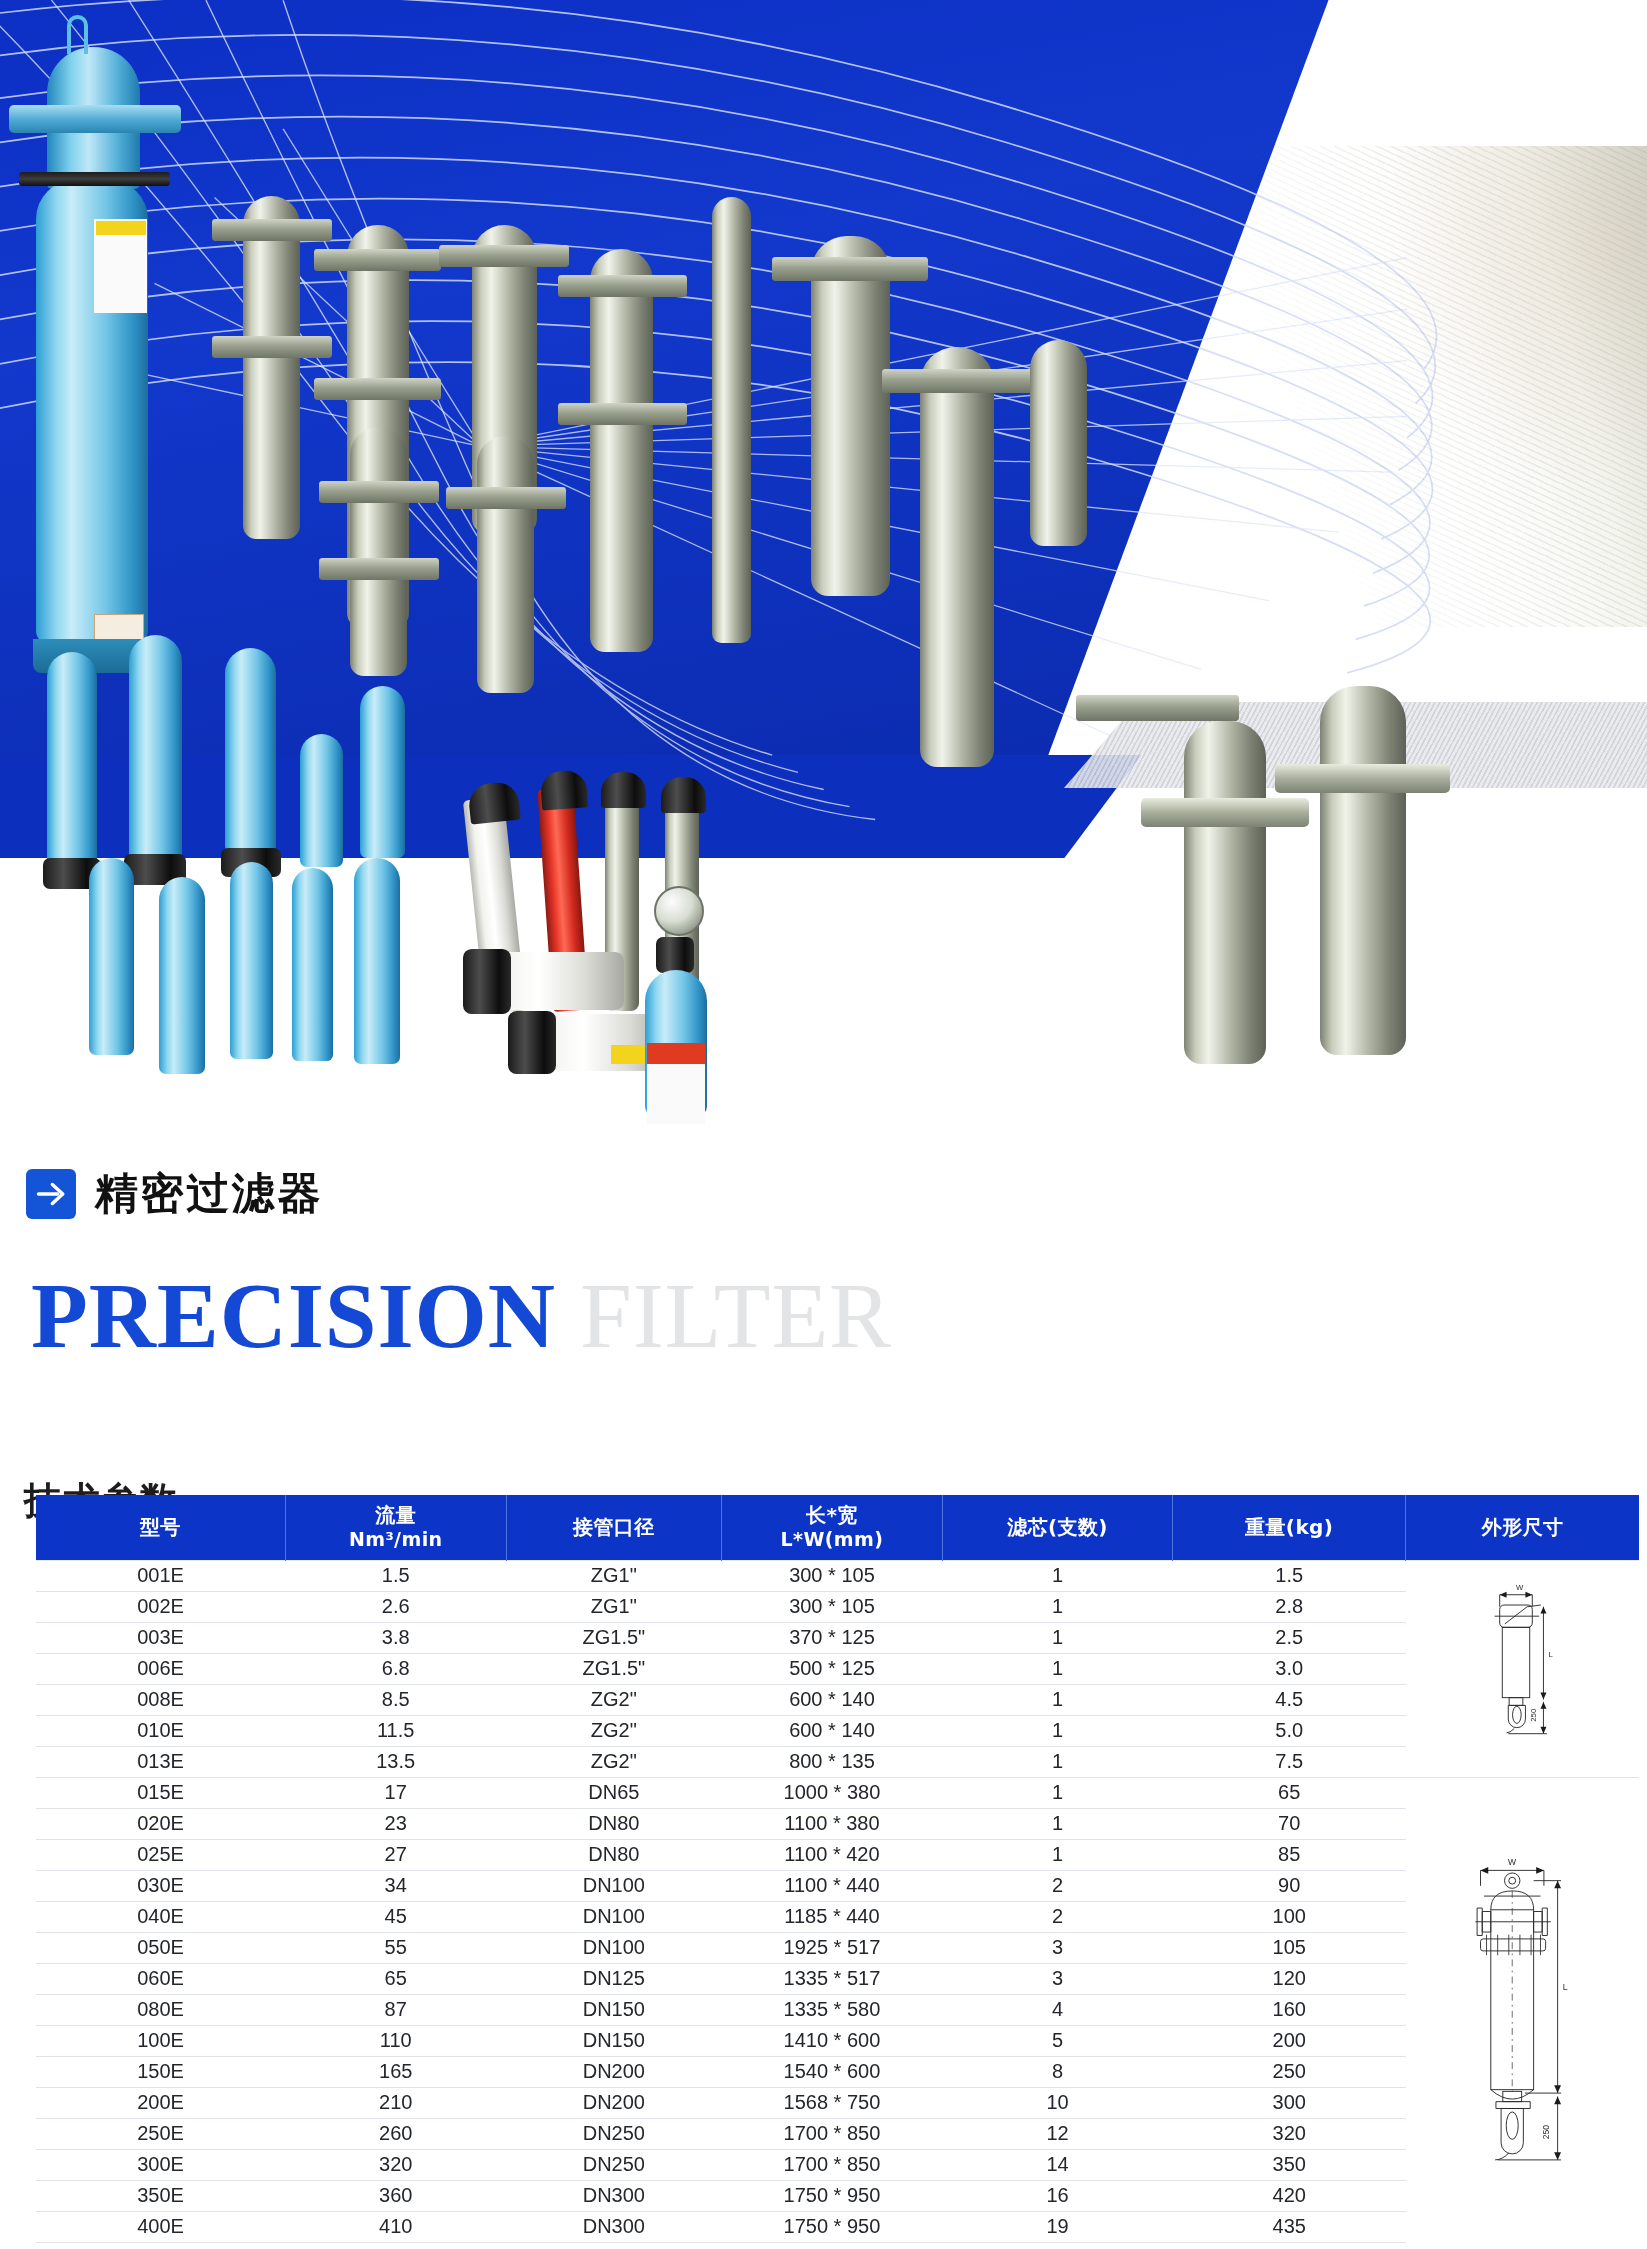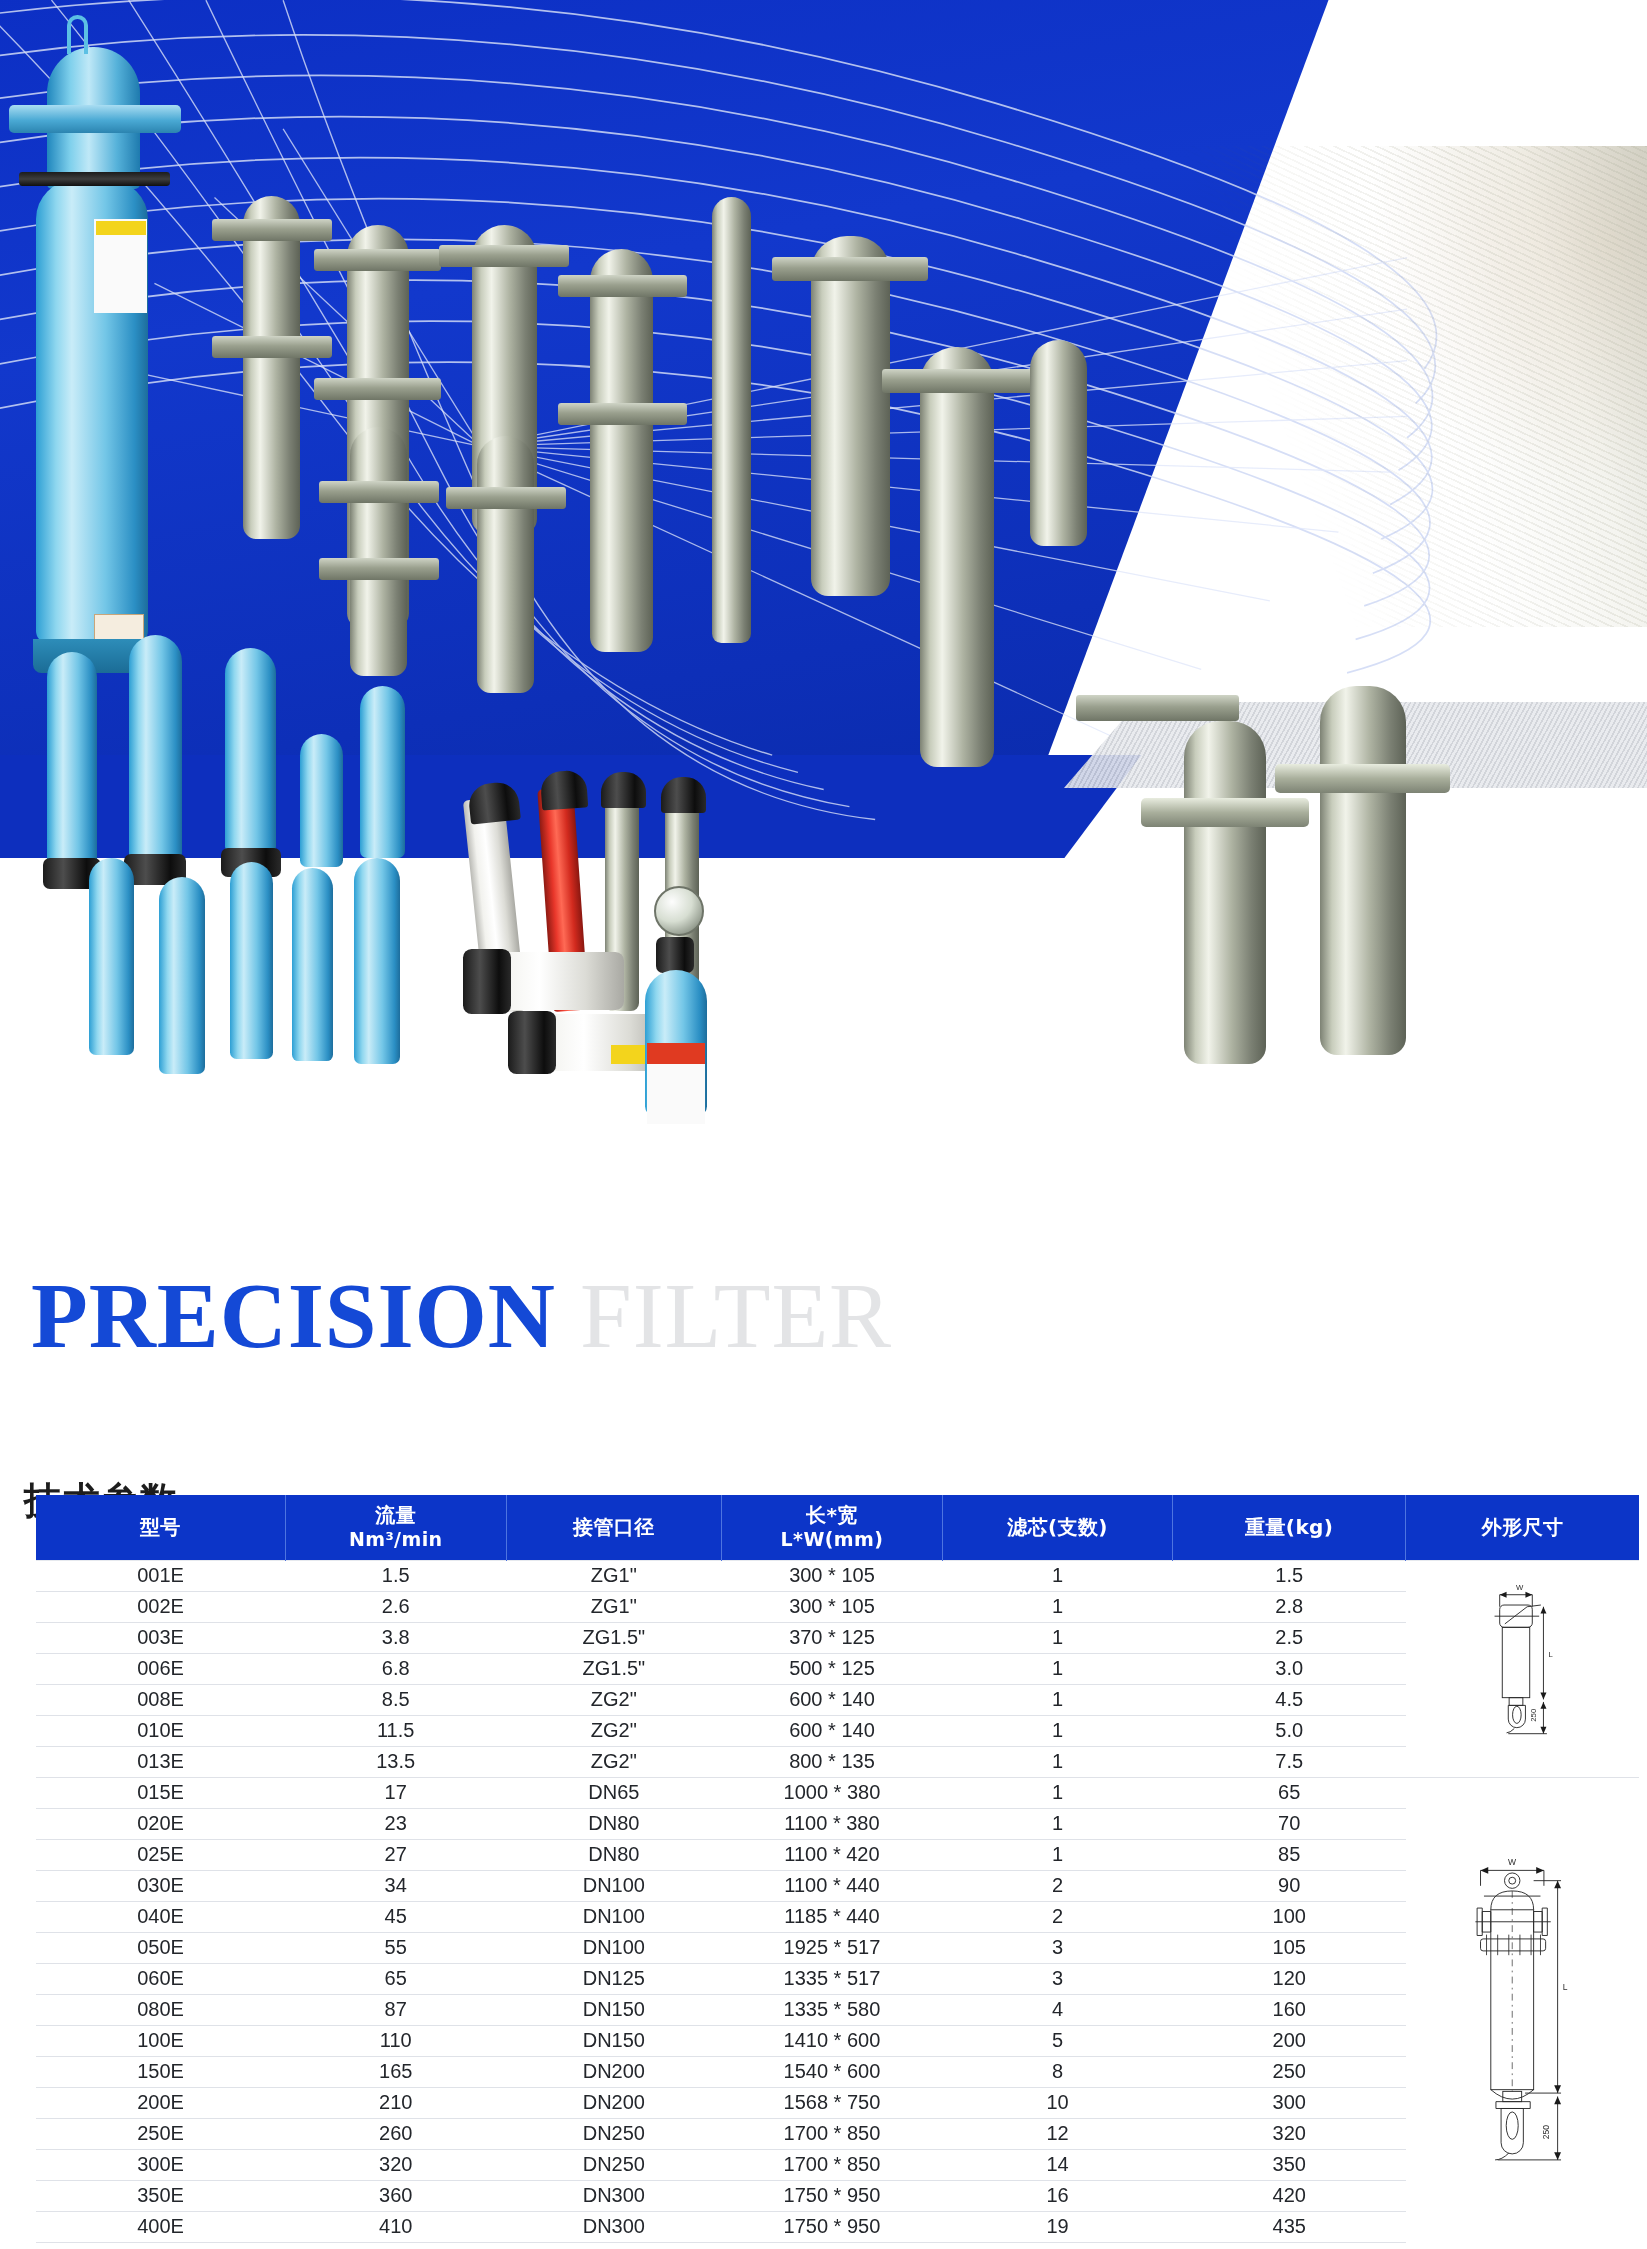--- a/index.html
+++ b/index.html
@@ -298,20 +298,29 @@
     <div class="prod label-yellow" style="left:611px; top:1045px; width:43px; height:19px;"></div>
 
     <div class="prod" style="left:654px; top:886px; width:50px; height:50px;"></div>
     <div class="prod gauge" style="left:654px; top:886px; width:50px; height:50px;"></div>
     <div class="prod cap-dark" style="left:656px; top:937px; width:38px; height:36px;"></div>
     <div class="prod vessel-blue" style="left:645px; top:970px; width:62px; height:146px;"></div>
     <div class="prod label-red" style="left:647px; top:1043px; width:58px; height:20.6px;"></div>
     <div class="prod label-white" style="left:647px; top:1064px; width:58px; height:60px;"></div>
   </div>
 
+  <div class="title-row">
+    <span class="arrow-badge">
+      <svg width="33" height="26" viewBox="0 0 38 30">
+        <path d="M4 15 H26" stroke="#ffffff" stroke-width="4" stroke-linecap="round" fill="none"></path>
+        <path d="M20 4 L32 15 L20 26" stroke="#ffffff" stroke-width="4" stroke-linecap="round" stroke-linejoin="round" fill="none"></path>
+      </svg>
+    </span>
+    <span class="cn-title">精密过滤器</span>
+  </div>
 
   <div class="en-title">
     <span class="blue">PRECISION</span><span>&nbsp;</span><span class="grey">FILTER</span>
   </div>
 
   <div class="section-label">技术参数</div>
 
   <div class="spec-wrap">
     <table class="spec">
       <colgroup>

